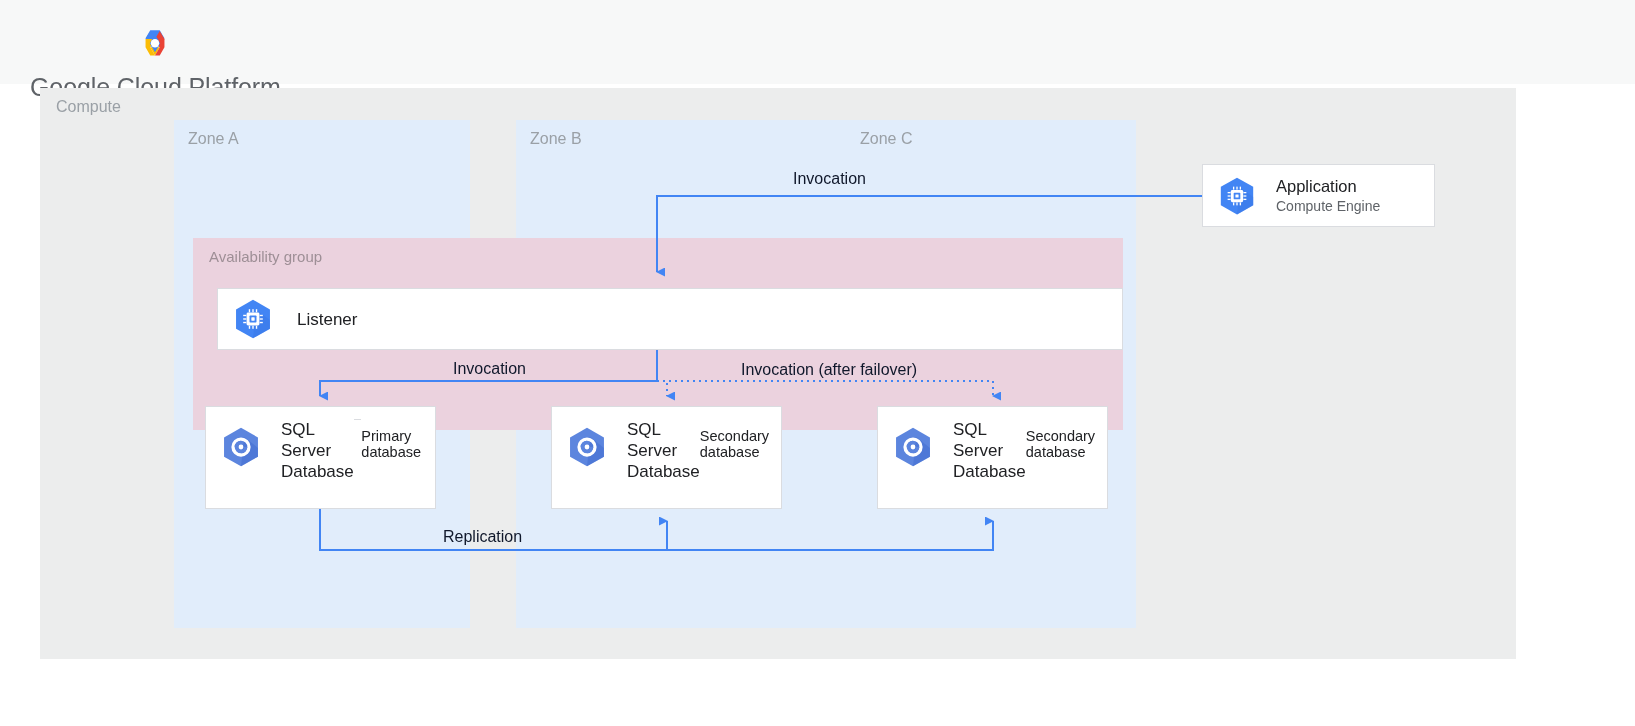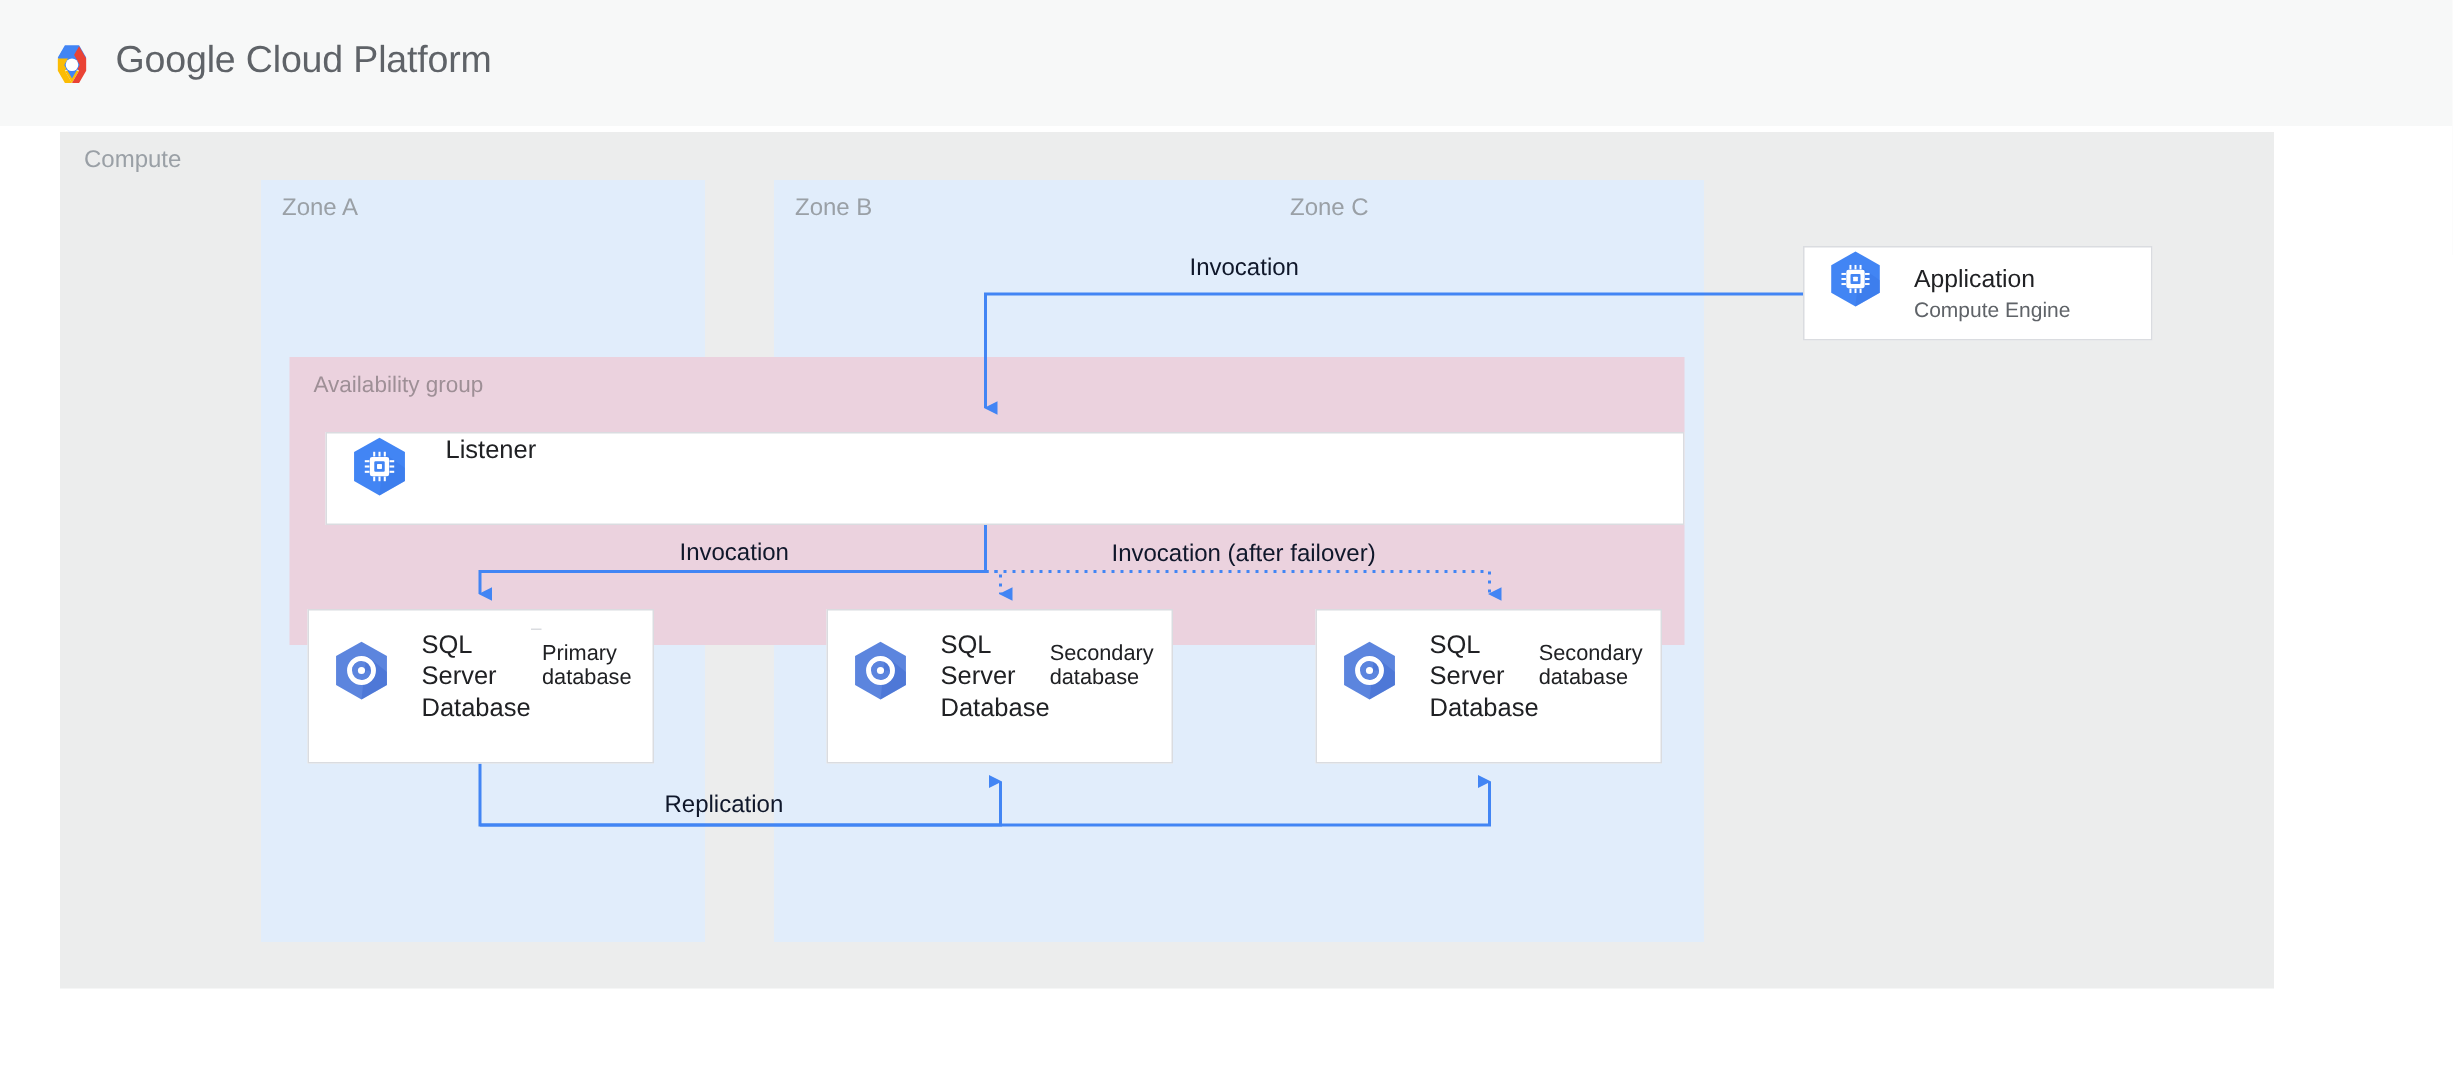--- a/index.html
+++ b/index.html
@@ -24,22 +24,23 @@
     position: absolute;
     left: 0; top: 0;
     width: 1635px;
     height: 84px;
     background: #f7f8f8;
   }
   #logo-wrap {
     position: absolute;
     left: 30px; top: 26px;
     display: flex;
-    align-items: flex-start;
+    align-items: center;
     gap: 11px;
+    flex-direction: column;
   }
   #logo-mark { width: 36px; height: 36px; display: block; }
   #logo-text {
     font-size: 25px;
     color: #5f6368;
     letter-spacing: -0.1px;
     white-space: nowrap;
   }
   #logo-text .lt-bold { font-weight: 400; color: #5f6368; }
 
@@ -89,20 +90,21 @@
     color: #9e8f96;
   }
 
   
   .card {
     position: absolute;
     background: #ffffff;
     border: 1px solid #dadce0;
     box-sizing: border-box;
     display: flex;
+    align-items: center;
   }
   .card-icon {
     flex: 0 0 auto;
     display: flex;
     align-items: center;
     justify-content: center;
   }
   .card-body {
     display: flex;
     flex-direction: column;

